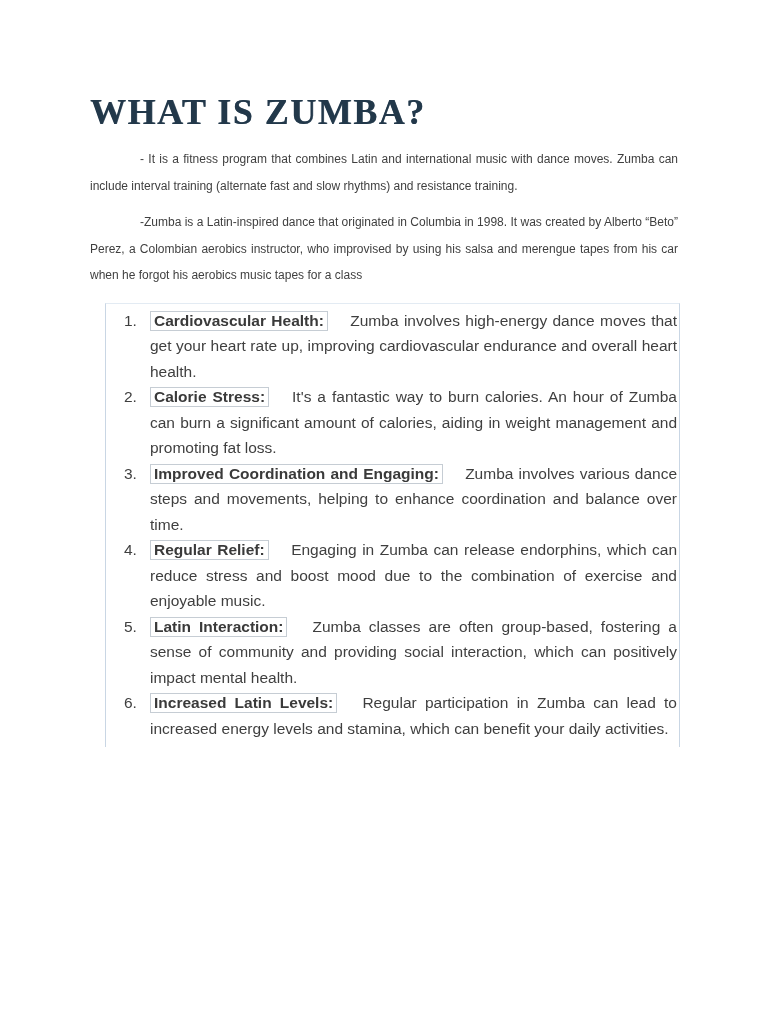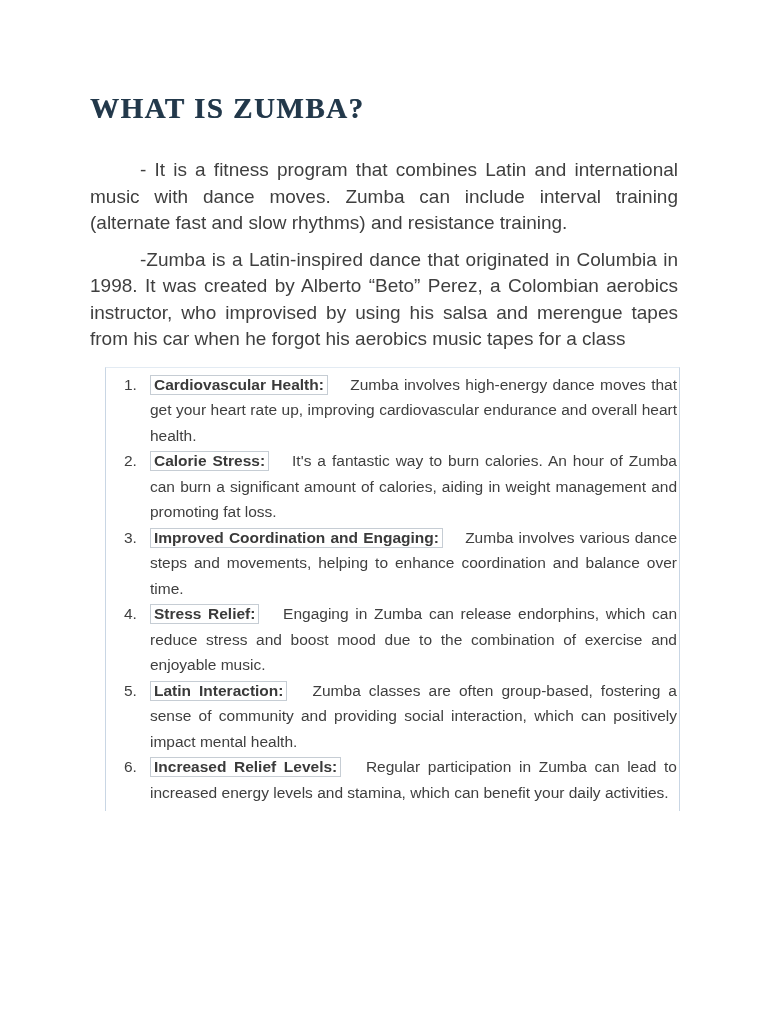--- a/index.html
+++ b/index.html
@@ -19,28 +19,28 @@
     position: relative;
   }
   .content {
     padding: 92px 90px 0 90px;
   }
   .doc-heading {
     font-family: "Liberation Serif", "DejaVu Serif", serif;
     font-weight: 700;
     color: #22384a;
     letter-spacing: 1.5px;
-    font-size: 29px;
+    font-size: 36px;
     line-height: 1.15;
-    margin-bottom: 32px;
+    margin-bottom: 13px;
     text-shadow: 0.4px 0.4px 0 #5a6b7a;
   }
   .doc-heading.h2 { font-size: 25px; margin-top: 26px; margin-bottom: 16px; }
   .body-para {
-    font-size: 19px;
+    font-size: 12px;
     line-height: 26.5px;
     text-align: justify;
     color: #3f3f3f;
     text-indent: 50px;
     margin-bottom: 10px;
   }
   .benefits-frame {
     margin-left: 15px;
     margin-right: -2px;
     margin-top: 14px;
@@ -106,33 +106,33 @@
         </li>
 
         <li>
           <span class="num">3.</span>
           <span class="term">Improved Coordination and Engaging:</span>
           <span>Zumba involves various dance steps and movements, helping to enhance coordination and balance over time.</span>
         </li>
 
         <li>
           <span class="num">4.</span>
-          <span class="term">Stress Relief:</span>
+          <span class="term">Regular Relief:</span>
           <span>Engaging in Zumba can release endorphins, which can reduce stress and boost mood due to the combination of exercise and enjoyable music.</span>
         </li>
 
         <li>
           <span class="num">5.</span>
           <span class="term">Latin Interaction:</span>
           <span>Zumba classes are often group-based, fostering a sense of community and providing social interaction, which can positively impact mental health.</span>
         </li>
 
         <li>
           <span class="num">6.</span>
-          <span class="term">Increased Relief Levels:</span>
+          <span class="term">Increased Latin Levels:</span>
           <span>Regular participation in Zumba can lead to increased energy levels and stamina, which can benefit your daily activities.</span>
         </li>
 
       </ol>
     </div>
 
   </div>
 </div>
 
 </body></html>

